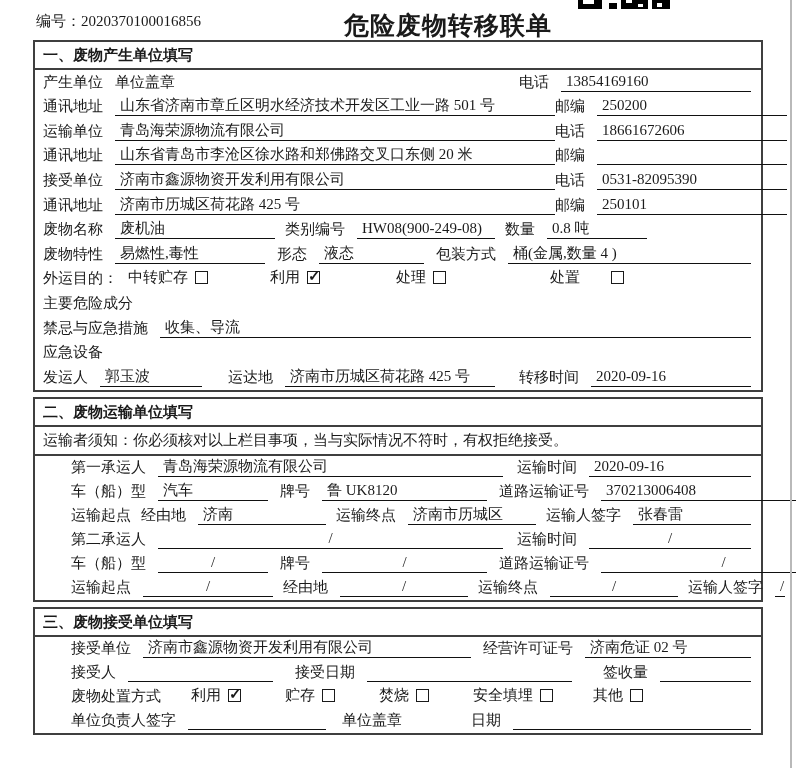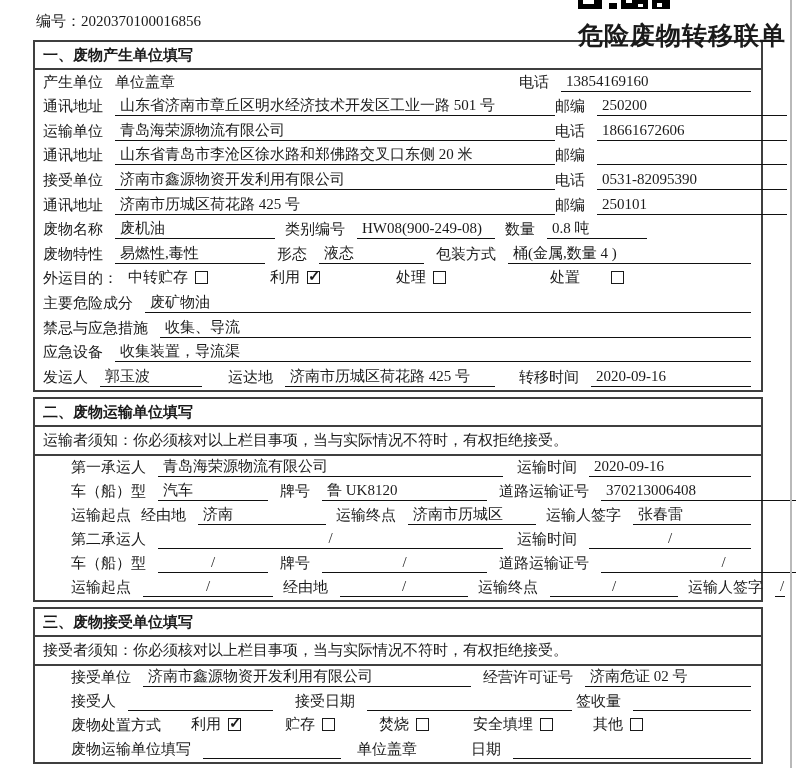--- a/index.html
+++ b/index.html
@@ -2,21 +2,21 @@
 <html><head>
 <meta charset="utf-8">
 <style>
   html,body{margin:0;padding:0;background:#fff;}
   .page{position:relative;width:796px;height:768px;background:#ffffff;overflow:hidden;
         font-family:"Liberation Serif","DejaVu Serif",serif;color:#1a1a1a;}
   .window-edge{position:absolute;top:0;bottom:0;right:4px;width:2px;background:#b9b9b9;}
   
   .hd{position:relative;height:40px;}
   .doc-no{position:absolute;left:36px;top:12px;font-size:15px;white-space:nowrap;}
-  .doc-title{position:absolute;left:110px;right:10px;top:19px;text-align:right;
+  .doc-title{position:absolute;left:110px;right:10px;top:9px;text-align:center;
              font-size:25px;font-weight:bold;letter-spacing:1px;}
   .qr{position:absolute;left:578px;top:0;width:92px;height:9px;overflow:hidden;}
   .qr i{position:absolute;background:#000;}
   .qr .w{background:#fff;}
   
   .box{border:2px solid #3f3f3f;margin:0 33px 5px 33px;background:#fff;}
   .sec-hd{font-weight:bold;font-size:15px;padding:4px 8px 3px 8px;border-bottom:2px solid #3f3f3f;}
   .notice{font-size:15px;padding:4px 8px 4px 8px;border-bottom:2px solid #3f3f3f;white-space:nowrap;}
   
   .row{display:flex;align-items:flex-end;height:24.6px;padding:0 10px 3px 8px;box-sizing:border-box;
@@ -135,31 +135,29 @@
         <span class="cb"></span>
       </span>
       <span class="opt" style="margin-left:104px;gap:24px;">
         <span>处置</span>
         <span class="cb"></span>
       </span>
     </div>
 
     <div class="row">
       <span class="lbl">主要危险成分</span>
-      <span class="val fill">废矿物油</span>
     </div>
 
     <div class="row">
       <span class="lbl">禁忌与应急措施</span>
       <span class="val fill">收集、导流</span>
     </div>
 
     <div class="row">
       <span class="lbl">应急设备</span>
-      <span class="val fill">收集装置，导流渠</span>
     </div>
 
     <div class="row">
       <span class="lbl">发运人</span>
       <span class="val" style="width:92px;">郭玉波</span>
       <span class="lbl" style="margin-left:26px;">运达地</span>
       <span class="val" style="width:200px;">济南市历城区荷花路 425 号</span>
       <span class="lbl" style="margin-left:24px;">转移时间</span>
       <span class="val" style="width:150px;">2020-09-16</span>
       <span class="sp"></span>
@@ -221,35 +219,34 @@
       <span class="val ctr" style="width:118px;">/</span>
       <span class="lbl" style="margin-left:10px;">运输终点</span>
       <span class="val ctr" style="width:118px;">/</span>
       <span class="lbl" style="margin-left:10px;">运输人签字</span>
       <span class="val fill ctr">/</span>
     </div>
   </div>
 
   <div class="box s23">
     <div class="sec-hd">三、废物接受单位填写</div>
-    <div class="notice">接受者须知：你必须核对以上栏目事项，当与实际情况不符时，有权拒绝接受。</div>
 
     <div class="row">
       <span class="lbl">接受单位</span>
       <span class="val" style="width:318px;">济南市鑫源物资开发利用有限公司</span>
       <span class="lbl" style="margin-left:12px;">经营许可证号</span>
       <span class="val fill">济南危证 02 号</span>
     </div>
 
     <div class="row">
       <span class="lbl">接受人</span>
       <span class="val" style="width:135px;"></span>
       <span class="lbl" style="margin-left:22px;">接受日期</span>
       <span class="val" style="width:195px;"></span>
-      <span class="lbl" style="margin-left:4px;">签收量</span>
+      <span class="lbl" style="margin-left:31px;">签收量</span>
       <span class="val fill"></span>
     </div>
 
     <div class="row">
       <span class="lbl">废物处置方式</span>
       <span class="opt" style="margin-left:30px;">
         <span>利用</span>
         <span class="cb checked"></span>
       </span>
       <span class="opt" style="margin-left:44px;">
@@ -264,21 +261,21 @@
         <span>安全填埋</span>
         <span class="cb"></span>
       </span>
       <span class="opt" style="margin-left:40px;">
         <span>其他</span>
         <span class="cb"></span>
       </span>
     </div>
 
     <div class="row">
-      <span class="lbl">废物运输单位填写</span>
+      <span class="lbl">单位负责人签字</span>
       <span class="val" style="width:128px;"></span>
       <span class="lbl" style="margin-left:16px;">单位盖章</span>
       <span class="sp"></span>
       <span class="lbl">日期</span>
       <span class="val" style="width:228px;"></span>
     </div>
   </div>
 
   <div class="window-edge"></div>
 </div>

